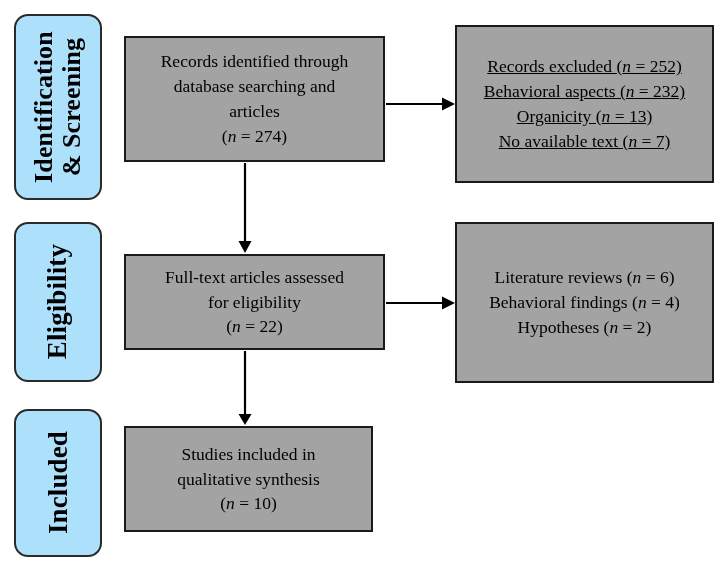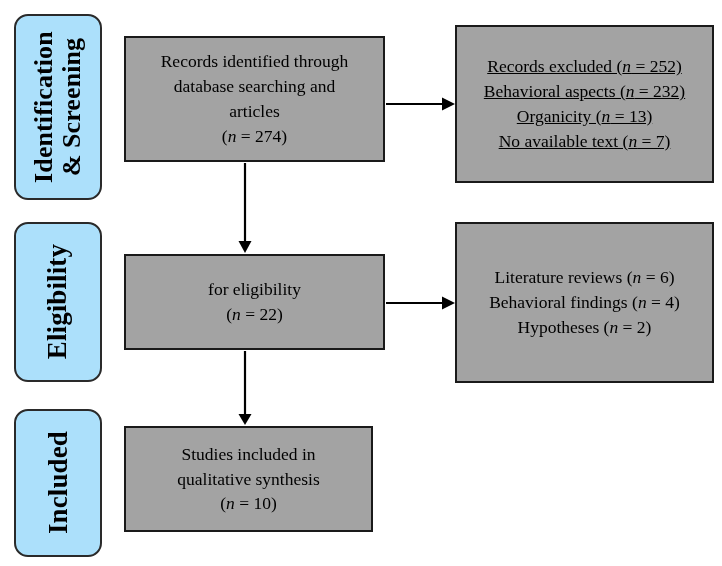--- a/index.html
+++ b/index.html
@@ -130,20 +130,21 @@
     <div class="lines">
       <span><span>Records excluded (</span><i class="n">n</i><span> = 252)</span></span>
       <span><span>Behavioral aspects (</span><i class="n">n</i><span> = 232)</span></span>
       <span><span>Organicity (</span><i class="n">n</i><span> = 13)</span></span>
       <span><span>No available text (</span><i class="n">n</i><span> = 7)</span></span>
     </div>
   </div>
 
   <div class="box" id="box-fulltext-assessed">
     <div class="lines">
+      <span>Full-text articles assessed</span>
       <span>for eligibility</span>
       <span><span>(</span><i class="n">n</i><span> = 22)</span></span>
     </div>
   </div>
 
   <div class="box" id="box-fulltext-excluded">
     <div class="lines">
       <span><span>Literature reviews (</span><i class="n">n</i><span> = 6)</span></span>
       <span><span>Behavioral findings (</span><i class="n">n</i><span> = 4)</span></span>
       <span><span>Hypotheses (</span><i class="n">n</i><span> = 2)</span></span>

